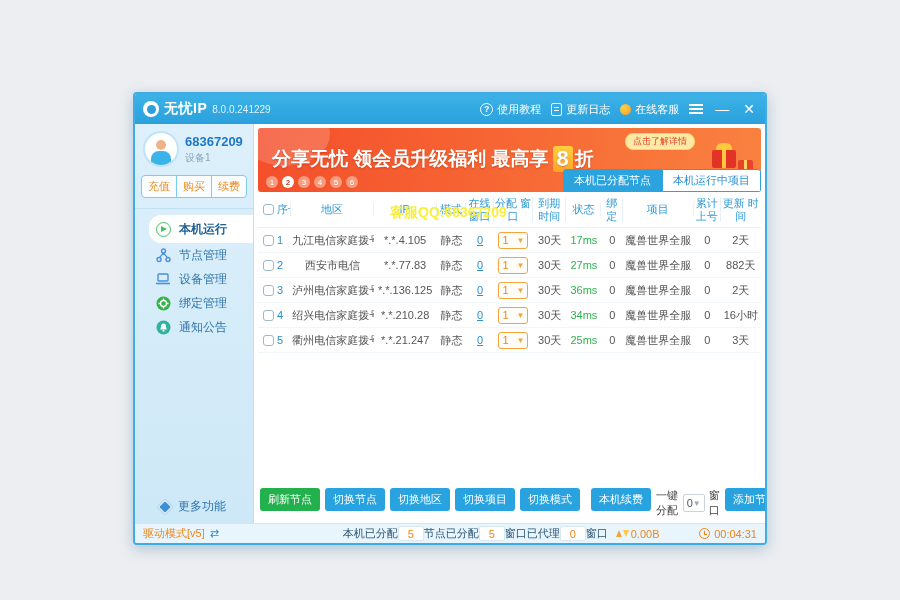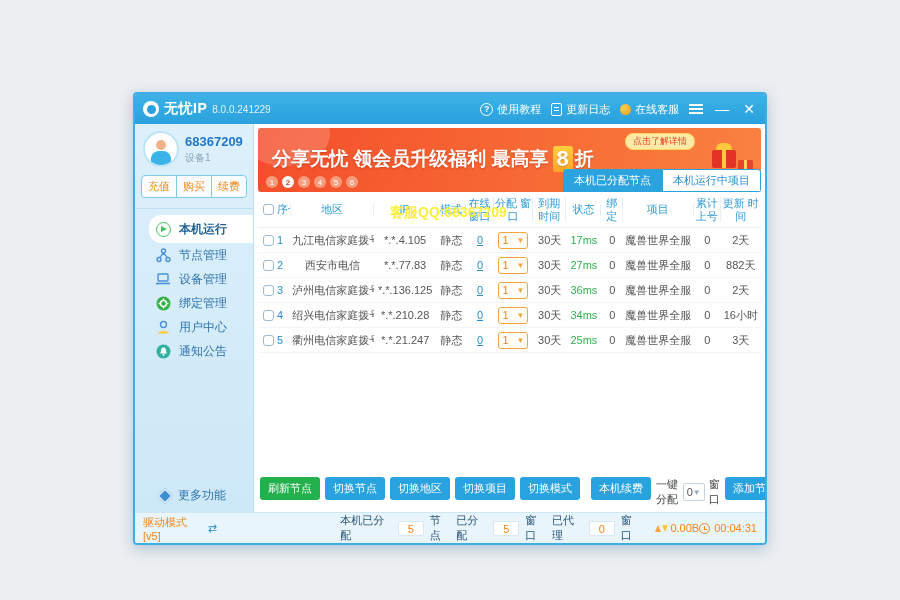--- a/index.html
+++ b/index.html
@@ -131,21 +131,21 @@
   .select-box { display:inline-flex; align-items:center; justify-content:space-between; width:34px; height:18px;
     border:1px solid #c8d4dd; border-radius:2px; background:#fff; color:#555; padding:0 3px; cursor:pointer; }
   .select-box .caret { font-size:8px; color:#9ab; }
 
   
   .statusbar { flex:0 0 20px; background:#e8f5fd; border-top:1px solid #cfe7f5;
     display:flex; align-items:center; font-size:11px; color:#2c5575; padding:0 8px; }
   .driver { color:#f08519; display:flex; align-items:center; gap:5px; }
   .swap-ic { width:13px; height:11px; position:relative; display:inline-block; }
   .swap-ic::before { content:"⇄"; color:#2a8fd0; font-size:11px; line-height:11px; position:absolute; left:0; top:0; }
-  .stats { display:flex; align-items:center; gap:6px; margin-left:120px; }
+  .stats { display:flex; align-items:center; margin-left:120px; }
   .stat-box { background:#fff; border:1px solid #d8e8f2; border-radius:2px; color:#f08519;
     min-width:26px; text-align:center; padding:0 3px; height:15px; line-height:15px; }
   .traffic { color:#f08519; display:flex; align-items:center; gap:2px; margin-left:8px; }
   .arrows { display:inline-flex; flex-direction:row; gap:1px; }
   .arr-up { width:0; height:0; border-bottom:7px solid #f5a43c; border-left:3px solid transparent; border-right:3px solid transparent; }
   .arr-dn { width:0; height:0; border-top:7px solid #ffc83d; border-left:3px solid transparent; border-right:3px solid transparent; }
   .uptime { margin-left:auto; color:#f08519; display:flex; align-items:center; gap:4px; }
   .clock-ic { width:11px; height:11px; border:1.3px solid #f08519; border-radius:50%; position:relative; }
   .clock-ic::before { content:""; position:absolute; left:4px; top:2px; width:1.3px; height:4px; background:#f08519; }
   .clock-ic::after { content:""; position:absolute; left:4px; top:5px; width:3px; height:1.3px; background:#f08519; }
@@ -236,29 +236,20 @@
                 <circle cx="7.5" cy="7.5" r="7" fill="#35b24a"></circle>
                 <circle cx="7.5" cy="7.5" r="3" fill="none" stroke="#fff" stroke-width="1.4"></circle>
                 <path d="M7.5 2.5 V4 M7.5 11 V12.5 M2.5 7.5 H4 M11 7.5 H12.5" stroke="#fff" stroke-width="1.3"></path>
               </svg>
           </span>
           <span>绑定管理</span>
         </div>
         <div class="menu-item">
           <span class="mi-icon">
             <svg width="15" height="15" viewBox="0 0 15 15">
-                <circle cx="7.5" cy="4.5" r="3" fill="none" stroke="#4a90d9" stroke-width="1.4"></circle>
-                <path d="M2 13.5 C2 10 13 10 13 13.5 Z" fill="#ffc83d"></path>
-              </svg>
-          </span>
-          <span>用户中心</span>
-        </div>
-        <div class="menu-item">
-          <span class="mi-icon">
-            <svg width="15" height="15" viewBox="0 0 15 15">
                 <circle cx="7.5" cy="7.5" r="7" fill="#2fb2a0"></circle>
                 <path d="M7.5 3.5 C5.5 3.5 5 5 5 7 L4.2 9.5 H10.8 L10 7 C10 5 9.5 3.5 7.5 3.5 Z" fill="#fff"></path>
                 <circle cx="7.5" cy="10.8" r="1" fill="#fff"></circle>
               </svg>
           </span>
           <span>通知公告</span>
         </div>
       </div>
 
       <div class="sidebar-bottom">

